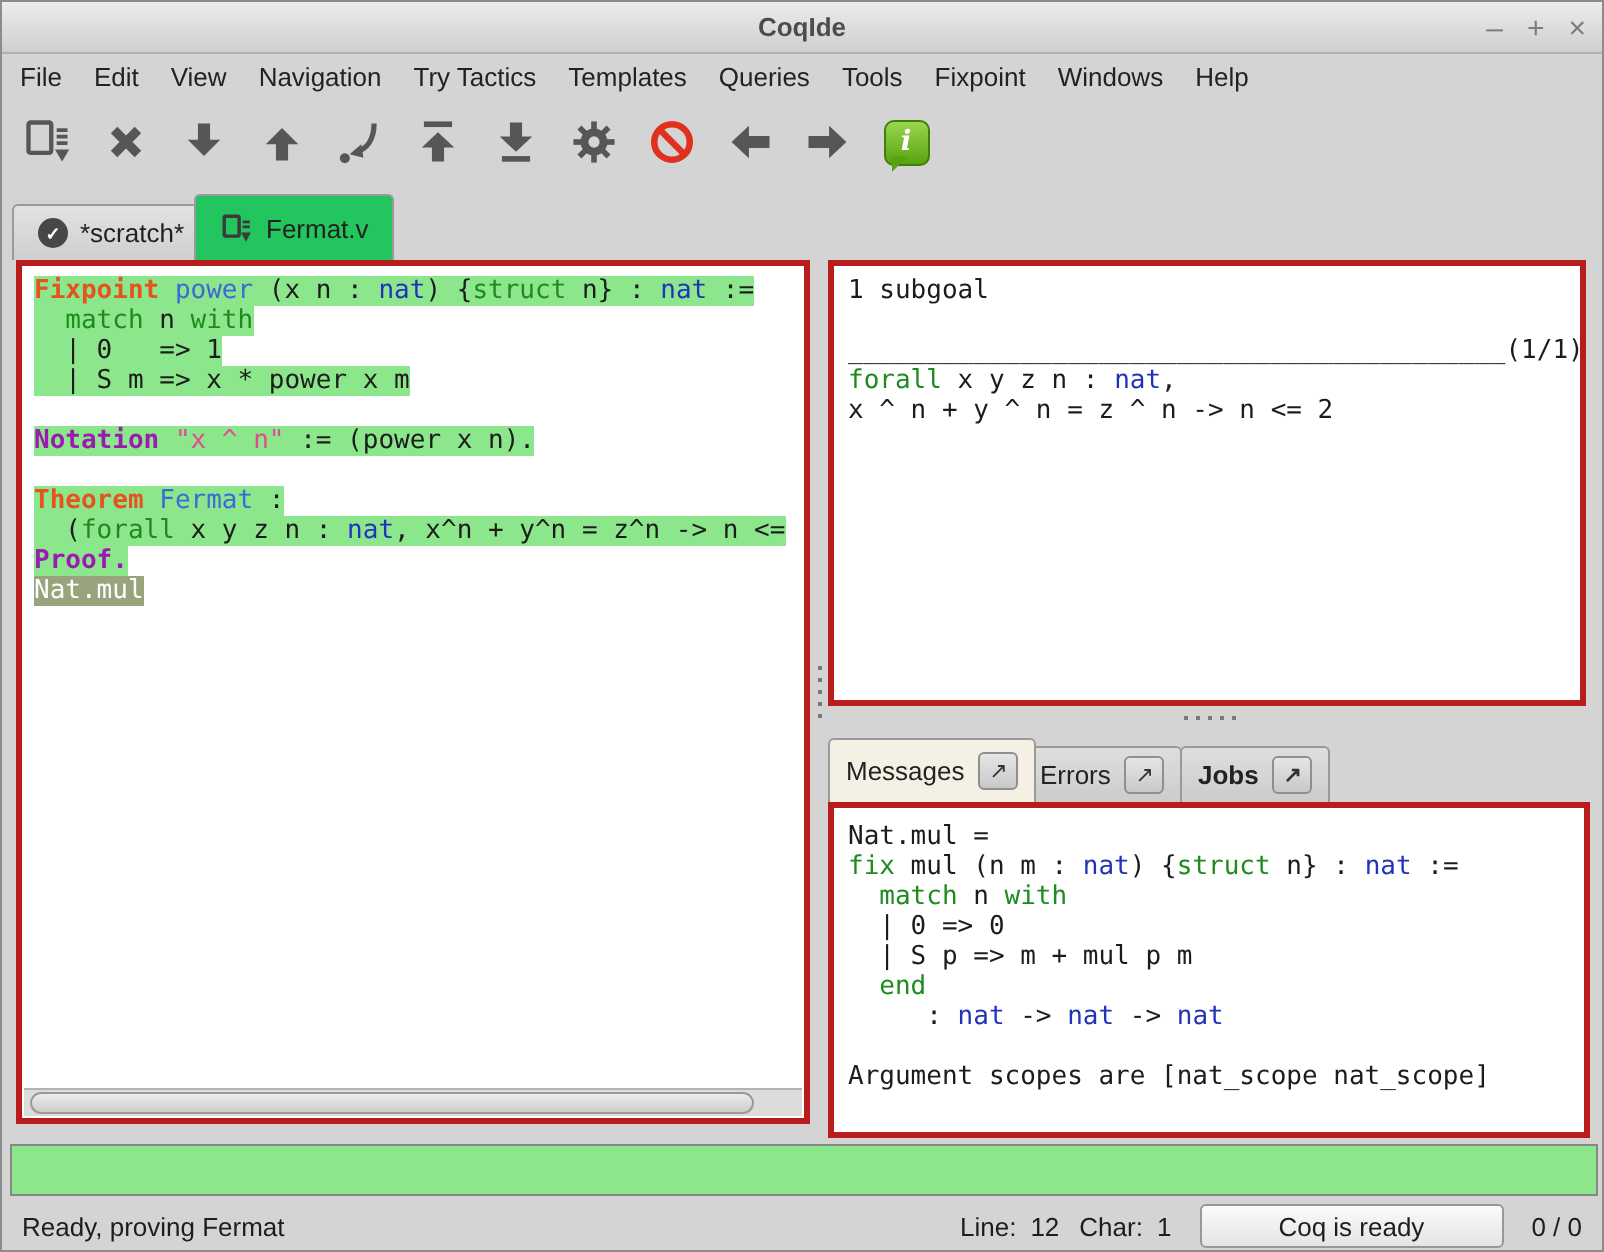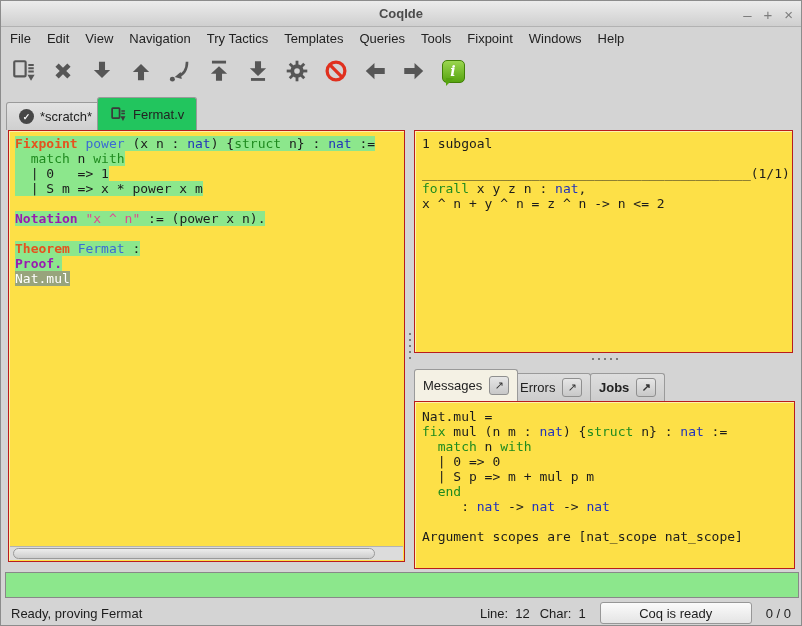--- a/index.html
+++ b/index.html
@@ -34,21 +34,21 @@
     border:1px solid #9a9a9a; border-bottom:none; border-radius:3px 3px 0 0;
     padding:0 12px; font-size:13px; color:#222; }
   #tab-scratch { left:5px; height:28px; background:linear-gradient(#e2e2e2,#cfcfcf); }
   #tab-fermat { left:96px; height:33px; background:#22c55e; z-index:2; }
   .check-circle-icon { width:15px; height:15px; border-radius:50%; background:#474747; color:#fff;
     font-size:9px; font-weight:bold; display:flex; align-items:center; justify-content:center; }
   .check-circle-icon::after { content:"✓"; }
 
   
   #main { position:absolute; top:129px; left:0; right:0; height:439px; }
-  .panel { position:absolute; border:1px solid #b91c1c; background:#fde047; box-shadow:inset 1px 1px 0 rgba(255,255,255,.55); }
+  .panel { position:absolute; border:3px solid #b91c1c; background:#ffffff; box-shadow:inset 1px 1px 0 rgba(255,255,255,.55); }
   #script-panel { left:7px; top:0; width:397px; height:432px; }
   #script-code { position:absolute; left:1px; right:1px; top:1px; bottom:16px; overflow:hidden; padding:4px 0 0 5px; }
   #hscroll { position:absolute; left:1px; right:1px; bottom:1px; height:14px; background:#dcdcdc; border-top:1px solid #b3b3b3; }
   #hthumb { position:absolute; left:3px; top:1px; height:11px; width:362px; border:1px solid #9a9a9a; border-radius:6px; background:linear-gradient(#ededed,#cdcdcd); }
 
   .vsplit { position:absolute; left:404px; top:0; width:9px; height:432px; display:flex; flex-direction:column; align-items:center; justify-content:center; gap:4px; }
   .hsplit { position:absolute; left:413px; top:223px; width:381px; height:12px; display:flex; align-items:center; justify-content:center; gap:4px; }
   .grip-dot { width:2px; height:2px; background:#7a7a7a; }
 
   #goals-panel { left:413px; top:0; width:379px; height:223px; }
@@ -220,20 +220,21 @@
     <div id="script-panel" class="panel">
       <div id="script-code" class="code">
           <div class="cline hl-processed"><span class="linebg"><span class="tk-v">Fixpoint</span><span class="tk-p"> </span><span class="tk-id">power</span><span class="tk-p"> (x n : </span><span class="tk-ty">nat</span><span class="tk-p">) {</span><span class="tk-g">struct</span><span class="tk-p"> n} : </span><span class="tk-ty">nat</span><span class="tk-p"> :=</span></span></div>
           <div class="cline hl-processed"><span class="linebg"><span class="tk-p">  </span><span class="tk-g">match</span><span class="tk-p"> n </span><span class="tk-g">with</span></span></div>
           <div class="cline hl-processed"><span class="linebg"><span class="tk-p">  | 0   =&gt; 1</span></span></div>
           <div class="cline hl-processed"><span class="linebg"><span class="tk-p">  | S m =&gt; x * power x m</span></span></div>
           <div class="cline"><span class="linebg">&nbsp;</span></div>
           <div class="cline hl-processed"><span class="linebg"><span class="tk-n">Notation</span><span class="tk-p"> </span><span class="tk-str">"x ^ n"</span><span class="tk-p"> := (power x n).</span></span></div>
           <div class="cline"><span class="linebg">&nbsp;</span></div>
           <div class="cline hl-processed"><span class="linebg"><span class="tk-v">Theorem</span><span class="tk-p"> </span><span class="tk-id">Fermat</span><span class="tk-p"> :</span></span></div>
+          <div class="cline hl-processed"><span class="linebg"><span class="tk-p">  (</span><span class="tk-g">forall</span><span class="tk-p"> x y z n : </span><span class="tk-ty">nat</span><span class="tk-p">, x^n + y^n = z^n -&gt; n &lt;=</span></span></div>
           <div class="cline hl-processed"><span class="linebg"><span class="tk-n">Proof.</span></span></div>
           <div class="cline hl-sentence"><span class="linebg"><span class="tk-p">Nat.mul</span></span></div>
         </div>
       <div id="hscroll">
         <div id="hthumb"></div>
       </div>
     </div>
 
     <div class="vsplit">
       <div class="grip-dot"></div>

